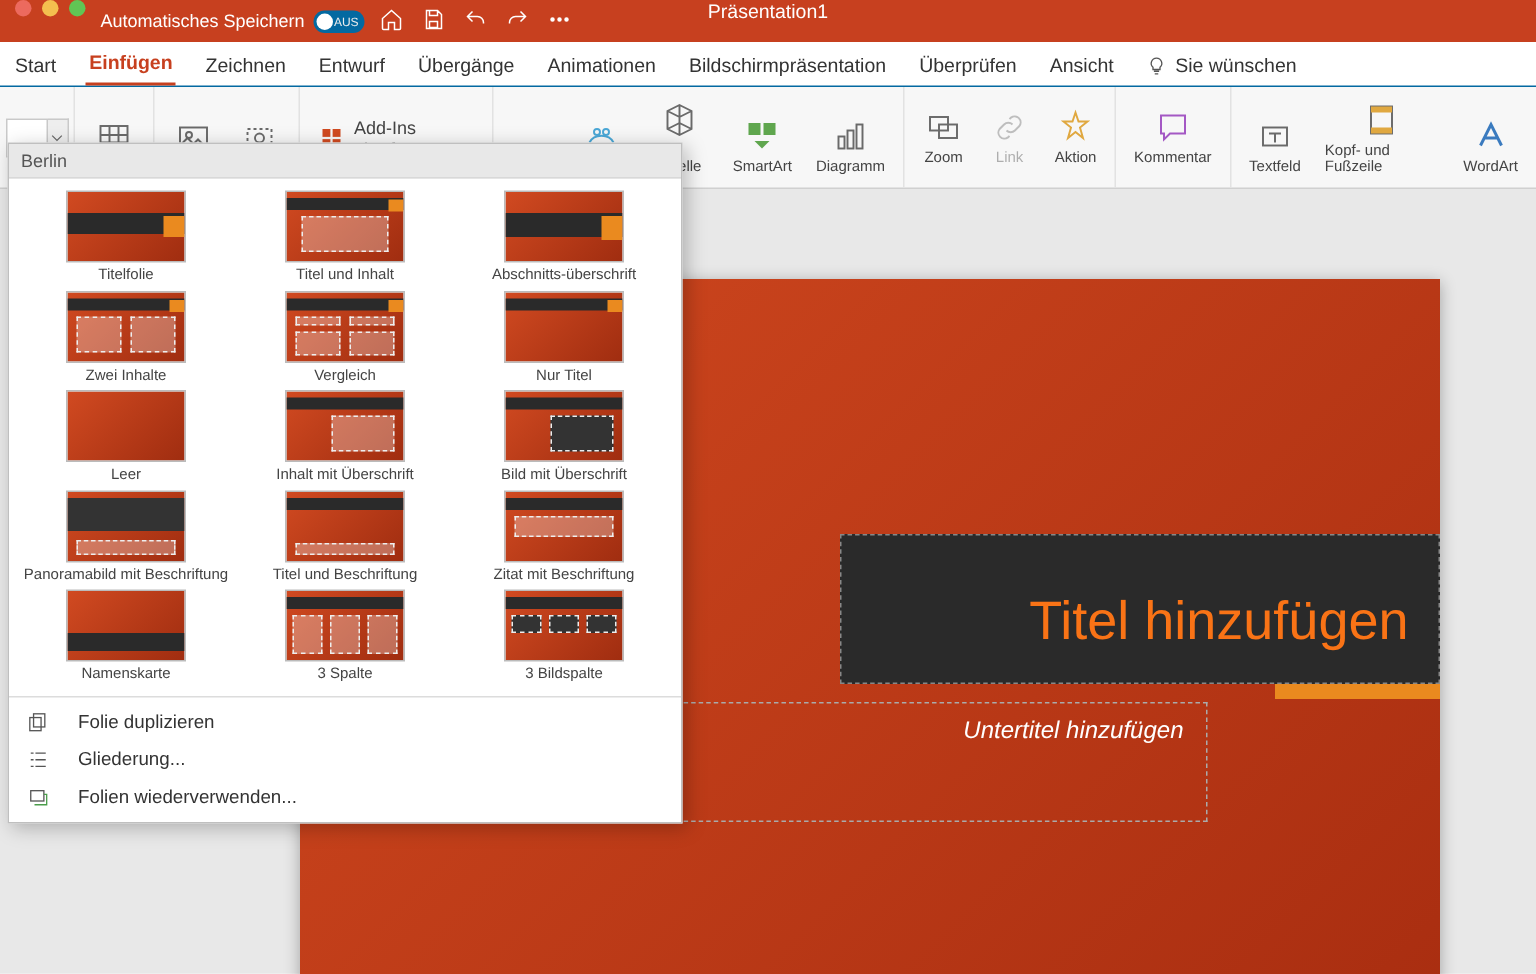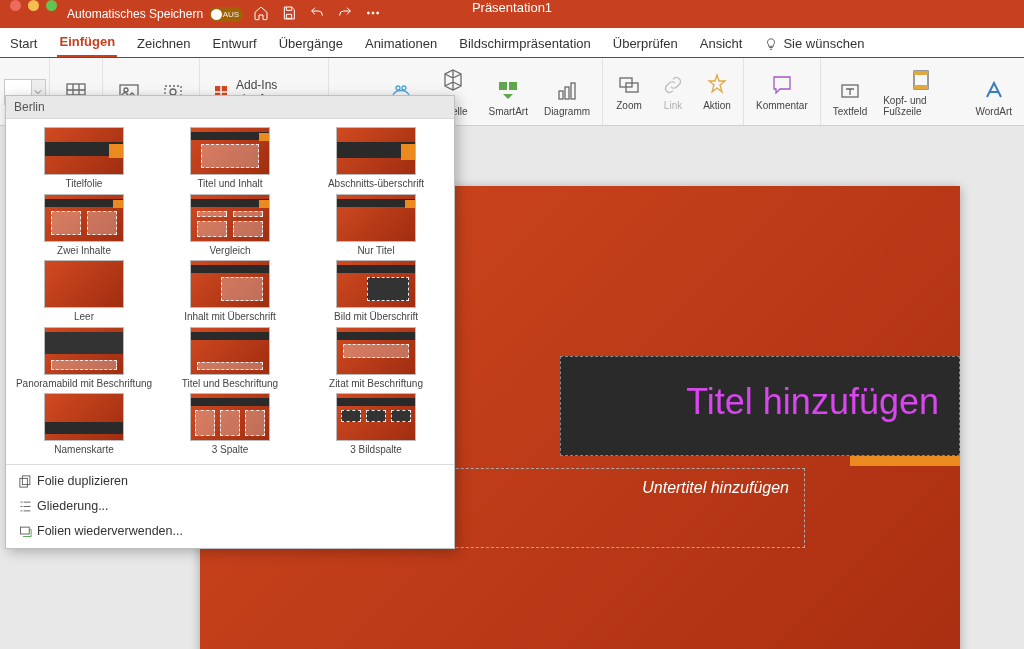--- a/index.html
+++ b/index.html
@@ -3,21 +3,21 @@
 <meta charset="utf-8">
 <style>
 * { margin: 0; padding: 0; box-sizing: border-box; font-family: -apple-system, "Segoe UI", sans-serif; }
 body { width: 1024px; height: 649px; background: #f5f5f5; overflow: hidden; font-size: 12px; }
 
 .titlebar { height: 28px; background: #c7401f; display: flex; padding: 0 10px; gap: 10px; color: #fff; }
 .traffic { display: flex; gap: 7px; }
 .dot { width: 11px; height: 11px; border-radius: 50%; }
 .dot.r { background: #ec6a5e; } .dot.y { background: #f4bf4f; } .dot.g { background: #61c554; }
 .autosave { font-size: 12px; display: flex; align-items: center; gap: 6px; }
-.toggle { width: 34px; height: 15px; background: #a16207; border-radius: 8px; position: relative; font-size: 8px; color: #eee; display:flex; align-items:center; justify-content:flex-end; padding-right:4px;}
+.toggle { width: 34px; height: 15px; background: #0369a1; border-radius: 8px; position: relative; font-size: 8px; color: #eee; display:flex; align-items:center; justify-content:flex-end; padding-right:4px;}
 .toggle::before { content:""; position:absolute; left:2px; top:2px; width:11px;height:11px;background:#fff;border-radius:50%;}
 .tb-icons { display:flex; gap:12px; align-items:center; }
 .tb-icons svg { width:16px; height:16px; fill:none; stroke:#fff; stroke-width:1.5; }
 .doc-title { position:absolute; left:50%; transform:translateX(-50%); font-size:13px; font-weight:500; }
 
 .ribbon-tabs { height: 30px; background: #fff; border-bottom: 1px solid #0369a1; display:flex; align-items:flex-end; padding: 0 8px; gap: 18px; }
 .ribbon-tabs .tab { font-size: 13px; padding: 6px 2px; cursor:pointer; color:#333;}
 .ribbon-tabs .tab.active { border-bottom: 2px solid #c7401f; color: #c7401f; font-weight:600;}
 .wish { display:flex; align-items:center; gap:5px; color:#555; }
 .wish svg { width:14px; height:14px; stroke:#555; fill:none; stroke-width:1.5;}
@@ -29,34 +29,34 @@
 .ritem .ico { width:28px; height:26px; display:flex; align-items:center; justify-content:center;}
 .ritem.disabled { opacity:0.4; }
 .ico svg { width:24px; height:24px; stroke:#6a6a6a; fill:none; stroke-width:1.3;}
 .ico.colored svg { stroke:#2b8cc4; }
 
 .workspace { position:absolute; top:126px; left:0; right:0; bottom:0; background:#e8e8e8; }
 .slide-canvas { position:absolute; left:200px; top:60px;  width:760px; height:520px; background: linear-gradient(135deg, #d0481f 0%, #a82d10 100%); box-shadow: 0 2px 10px rgba(0,0,0,0.3);}
 .title-block { position:absolute; right:0; top:170px; width:400px; height:100px; background:#2a2a2a; border:1px dashed #888;}
 .title-block::after{content:"";position:absolute;right:-40px;top:10px;width:80px;height:100px;background:#ea8a1f;z-index:-1;}
 .accent-block{position:absolute; right:-0px; top:180px; width:110px; height:100px; background:#ea8a1f;}
-.title-text { color:#d946ef; font-size:36px; font-weight:300; padding: 24px 20px; text-align:right;}
+.title-text { color:#f97316; font-size:36px; font-weight:300; padding: 36px 20px; text-align:right;}
 .subtitle-box { position:absolute; top:282px; left:50px; right:155px; height:80px; border:1px dashed #aaa; color:#fff; font-size:16px; text-align:right; padding:10px 15px;font-style:italic;}
 
 
 .flyout { position:absolute; top:95px; left:5px; width:450px; background:#fff; border:1px solid #bfbfbf; box-shadow: 3px 3px 12px rgba(0,0,0,0.25); z-index:50; }
 .fly-head { background:#e8e8e8; padding: 4px 8px; font-size:12px; color:#555; border-bottom:1px solid #d8d8d8;}
 .fly-grid { display:grid; grid-template-columns: repeat(3, 1fr); gap: 4px 6px; padding: 8px;}
 .fly-cell { display:flex; flex-direction:column; align-items:center; font-size:10px; color:#444; text-align:center; line-height:1.15; cursor:pointer;}
 .fly-thumb { width:80px; height:48px; border:1px solid #bbb; background: linear-gradient(135deg,#d14a21,#a02d10); margin-bottom:3px; position:relative; overflow:hidden;}
 .fly-thumb .bar{position:absolute;background:#2a2a2a;}
 .fly-thumb .pill{position:absolute;background:rgba(255,255,255,0.3);border:1px dashed #eee;}
 .fly-thumb .acc{position:absolute;background:#ea8a1f;}
 .fly-menu { border-top:1px solid #dcdcdc; padding: 4px 0;}
-.fly-menu-item { display:flex; align-items:center; gap:4px; padding:5px 12px; font-size:12.5px; color:#333; cursor:pointer;}
+.fly-menu-item { display:flex; align-items:center; gap:19px; padding:5px 12px; font-size:12.5px; color:#333; cursor:pointer;}
 .fly-menu-item svg{width:15px;height:15px;stroke:#555;fill:none;stroke-width:1.4;}
 
 .newslide-btn { display:flex; align-items:center; margin:6px; }
 .newslide-btn .main{width:28px;height:26px;border:1px solid #c9c9c9;background:#fff;}
 .newslide-btn .dd{width:14px;height:26px;border:1px solid #c9c9c9;border-left:none;background:#eee;display:flex;align-items:center;justify-content:center;}
 </style>
 </head>
 <body>
 
 <div class="titlebar">

